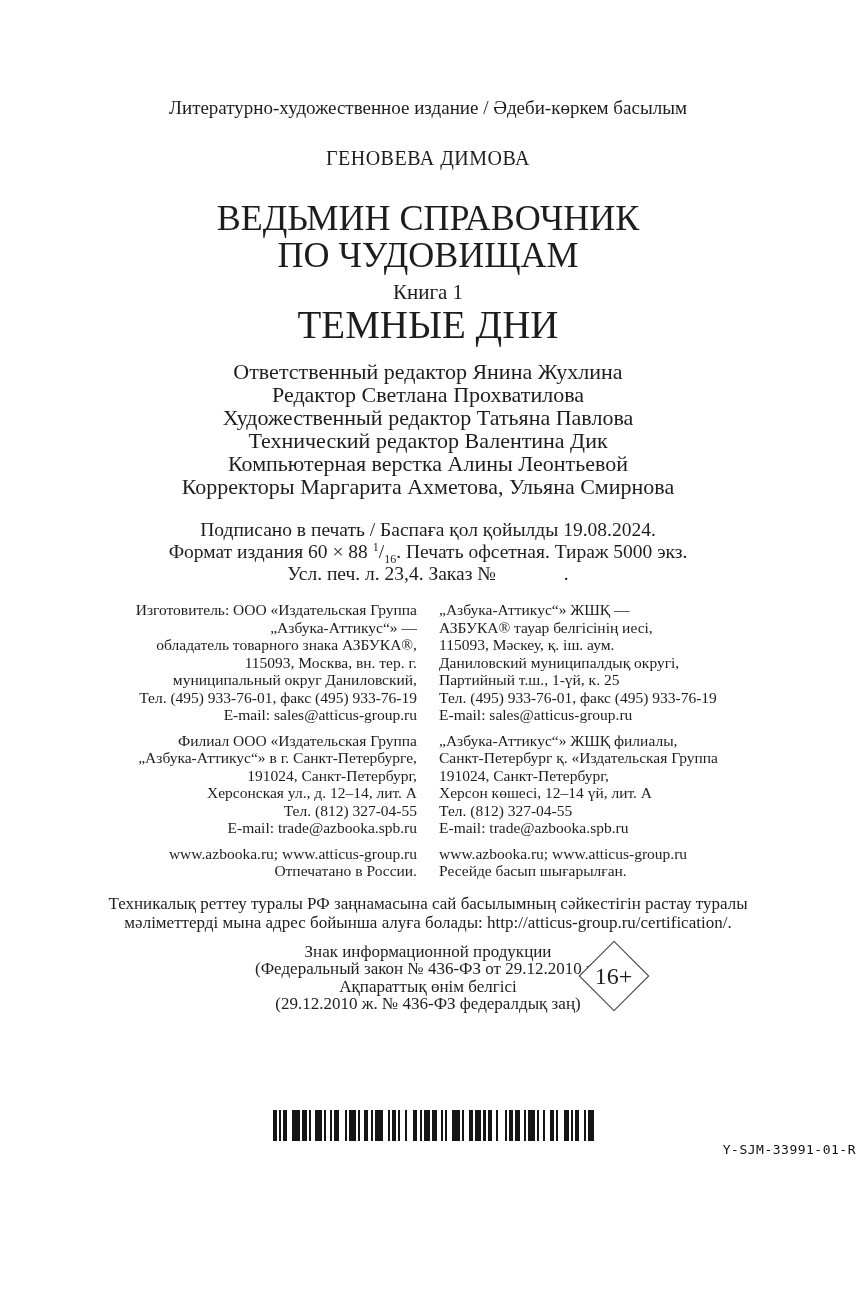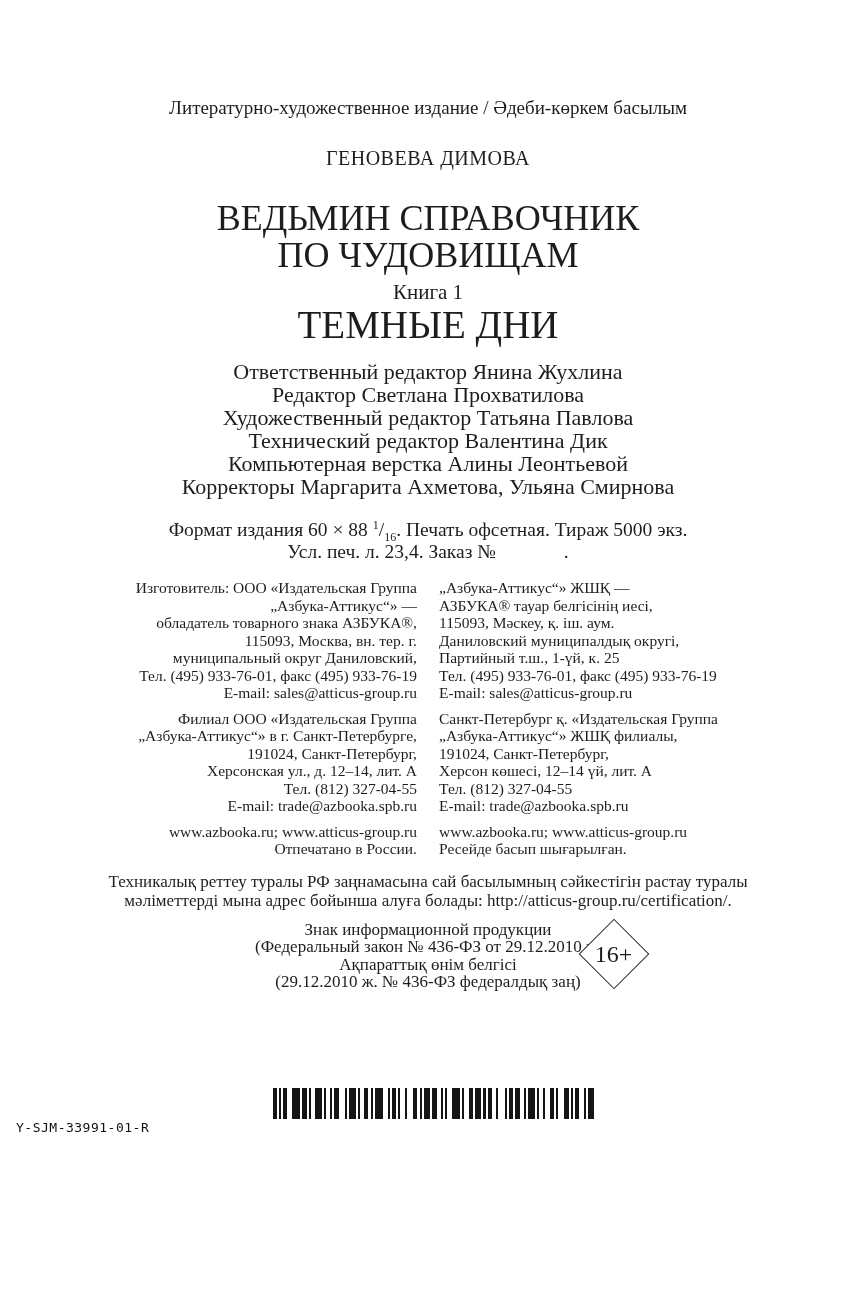--- a/index.html
+++ b/index.html
@@ -55,21 +55,21 @@
     transform:rotate(45deg);
     background:#fff;
     display:flex; align-items:center; justify-content:center;
   }
   .age-badge span {
     transform:rotate(-45deg);
     font-size:24px;
     color:#1d1d1d;
     font-family:"Liberation Serif", serif;
   }
-  .barcode-block { margin-top:97px; text-align:left;padding-left:16px; }
+  .barcode-block { margin-top:97px; text-align:right;padding-left:16px; }
   .barcode-bars {
     width:327px; height:31px;
     margin:0 auto;
     display:flex;
     align-items:stretch;
   }
   .barcode-bars .b { height:31px; }
   .barcode-bars .bar { background:#151515; }
   .barcode-bars .gap { background:transparent; }
   .barcode-label {
@@ -101,20 +101,21 @@
   <div class="center staff-block">
       <div>Ответственный редактор Янина Жухлина</div>
       <div>Редактор Светлана Прохватилова</div>
       <div>Художественный редактор Татьяна Павлова</div>
       <div>Технический редактор Валентина Дик</div>
       <div>Компьютерная верстка Алины Леонтьевой</div>
       <div>Корректоры Маргарита Ахметова, Ульяна Смирнова</div>
     </div>
 
   <div class="center print-block">
+    <div>Подписано в печать / Баспаға қол қойылды 19.08.2024.</div>
     <div><span>Формат издания 60 × 88 </span><sup>1</sup><span>/</span><sub>16</sub><span>. Печать офсетная. Тираж 5000 экз.</span></div>
     <div><span>Усл. печ. л. 23,4. Заказ №</span><span class="order-gap"></span><span>.</span></div>
   </div>
 
   <div class="columns">
     <div class="col col-left">
       <div class="block">
           <div>Изготовитель: ООО «Издательская Группа</div>
           <div>„Азбука-Аттикус“» —</div>
           <div>обладатель товарного знака АЗБУКА®,</div>
@@ -140,22 +141,22 @@
       <div class="block">
           <div>„Азбука-Аттикус“» ЖШҚ —</div>
           <div>АЗБУКА® тауар белгісінің иесі,</div>
           <div>115093, Мәскеу, қ. іш. аум.</div>
           <div>Даниловский муниципалдық округі,</div>
           <div>Партийный т.ш., 1-үй, к. 25</div>
           <div>Тел. (495) 933-76-01, факс (495) 933-76-19</div>
           <div>E-mail: sales@atticus-group.ru</div>
         </div>
       <div class="block">
+          <div>„Азбука-Аттикус“» ЖШҚ филиалы,</div>
           <div>Санкт-Петербург қ. «Издательская Группа</div>
-          <div>„Азбука-Аттикус“» ЖШҚ филиалы,</div>
           <div>191024, Санкт-Петербург,</div>
           <div>Херсон көшесі, 12–14 үй, лит. А</div>
           <div>Тел. (812) 327-04-55</div>
           <div>E-mail: trade@azbooka.spb.ru</div>
         </div>
       <div class="block">
           <div>www.azbooka.ru; www.atticus-group.ru</div>
           <div>Ресейде басып шығарылған.</div>
         </div>
     </div>

